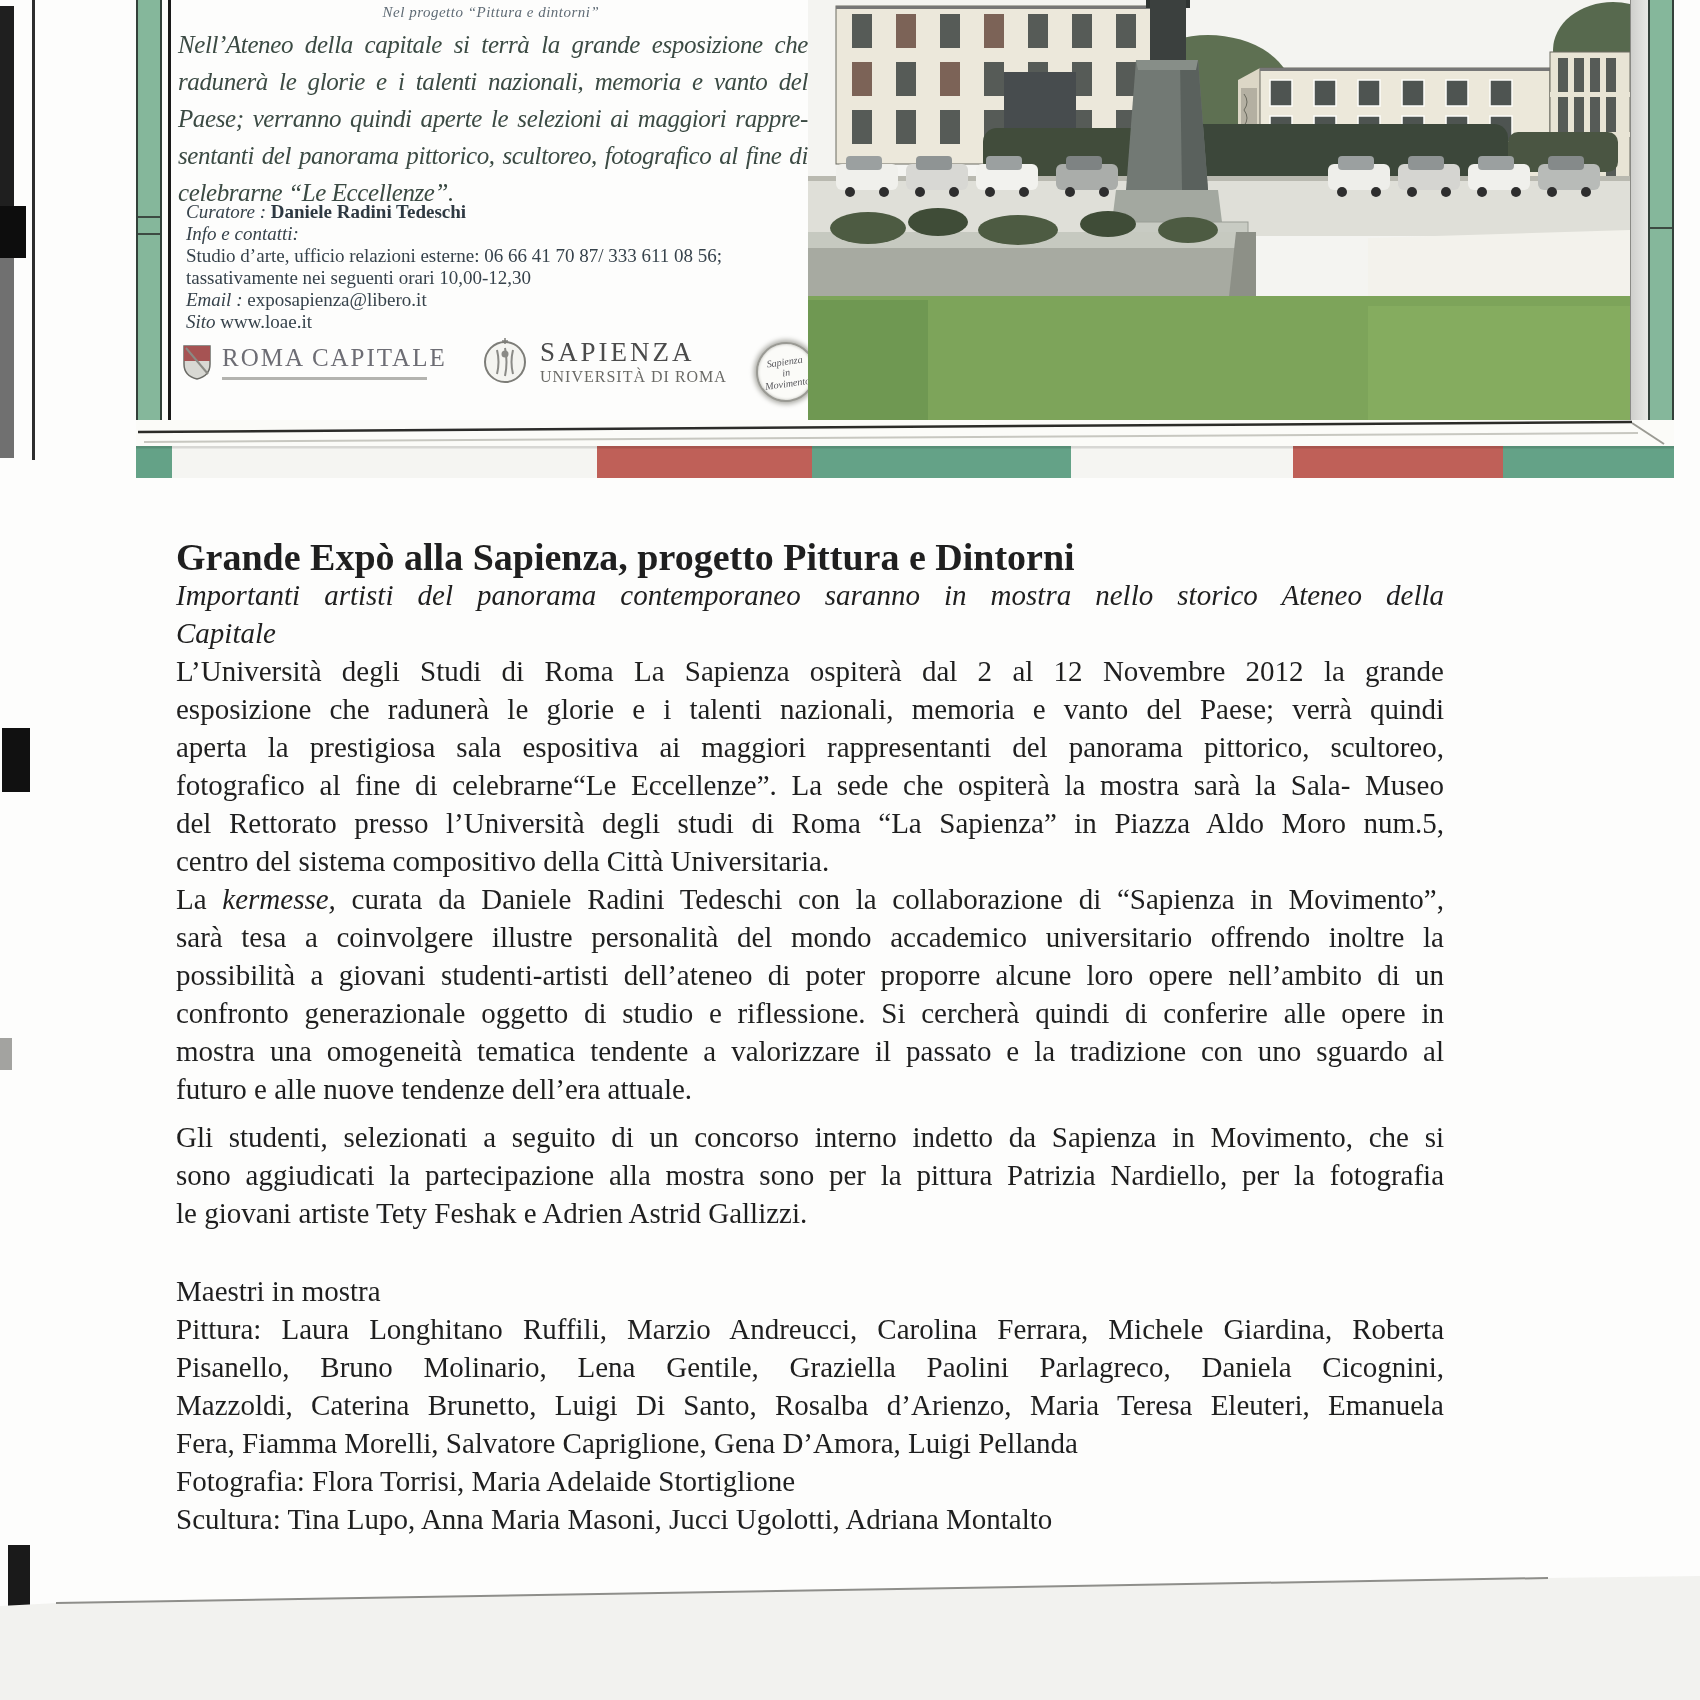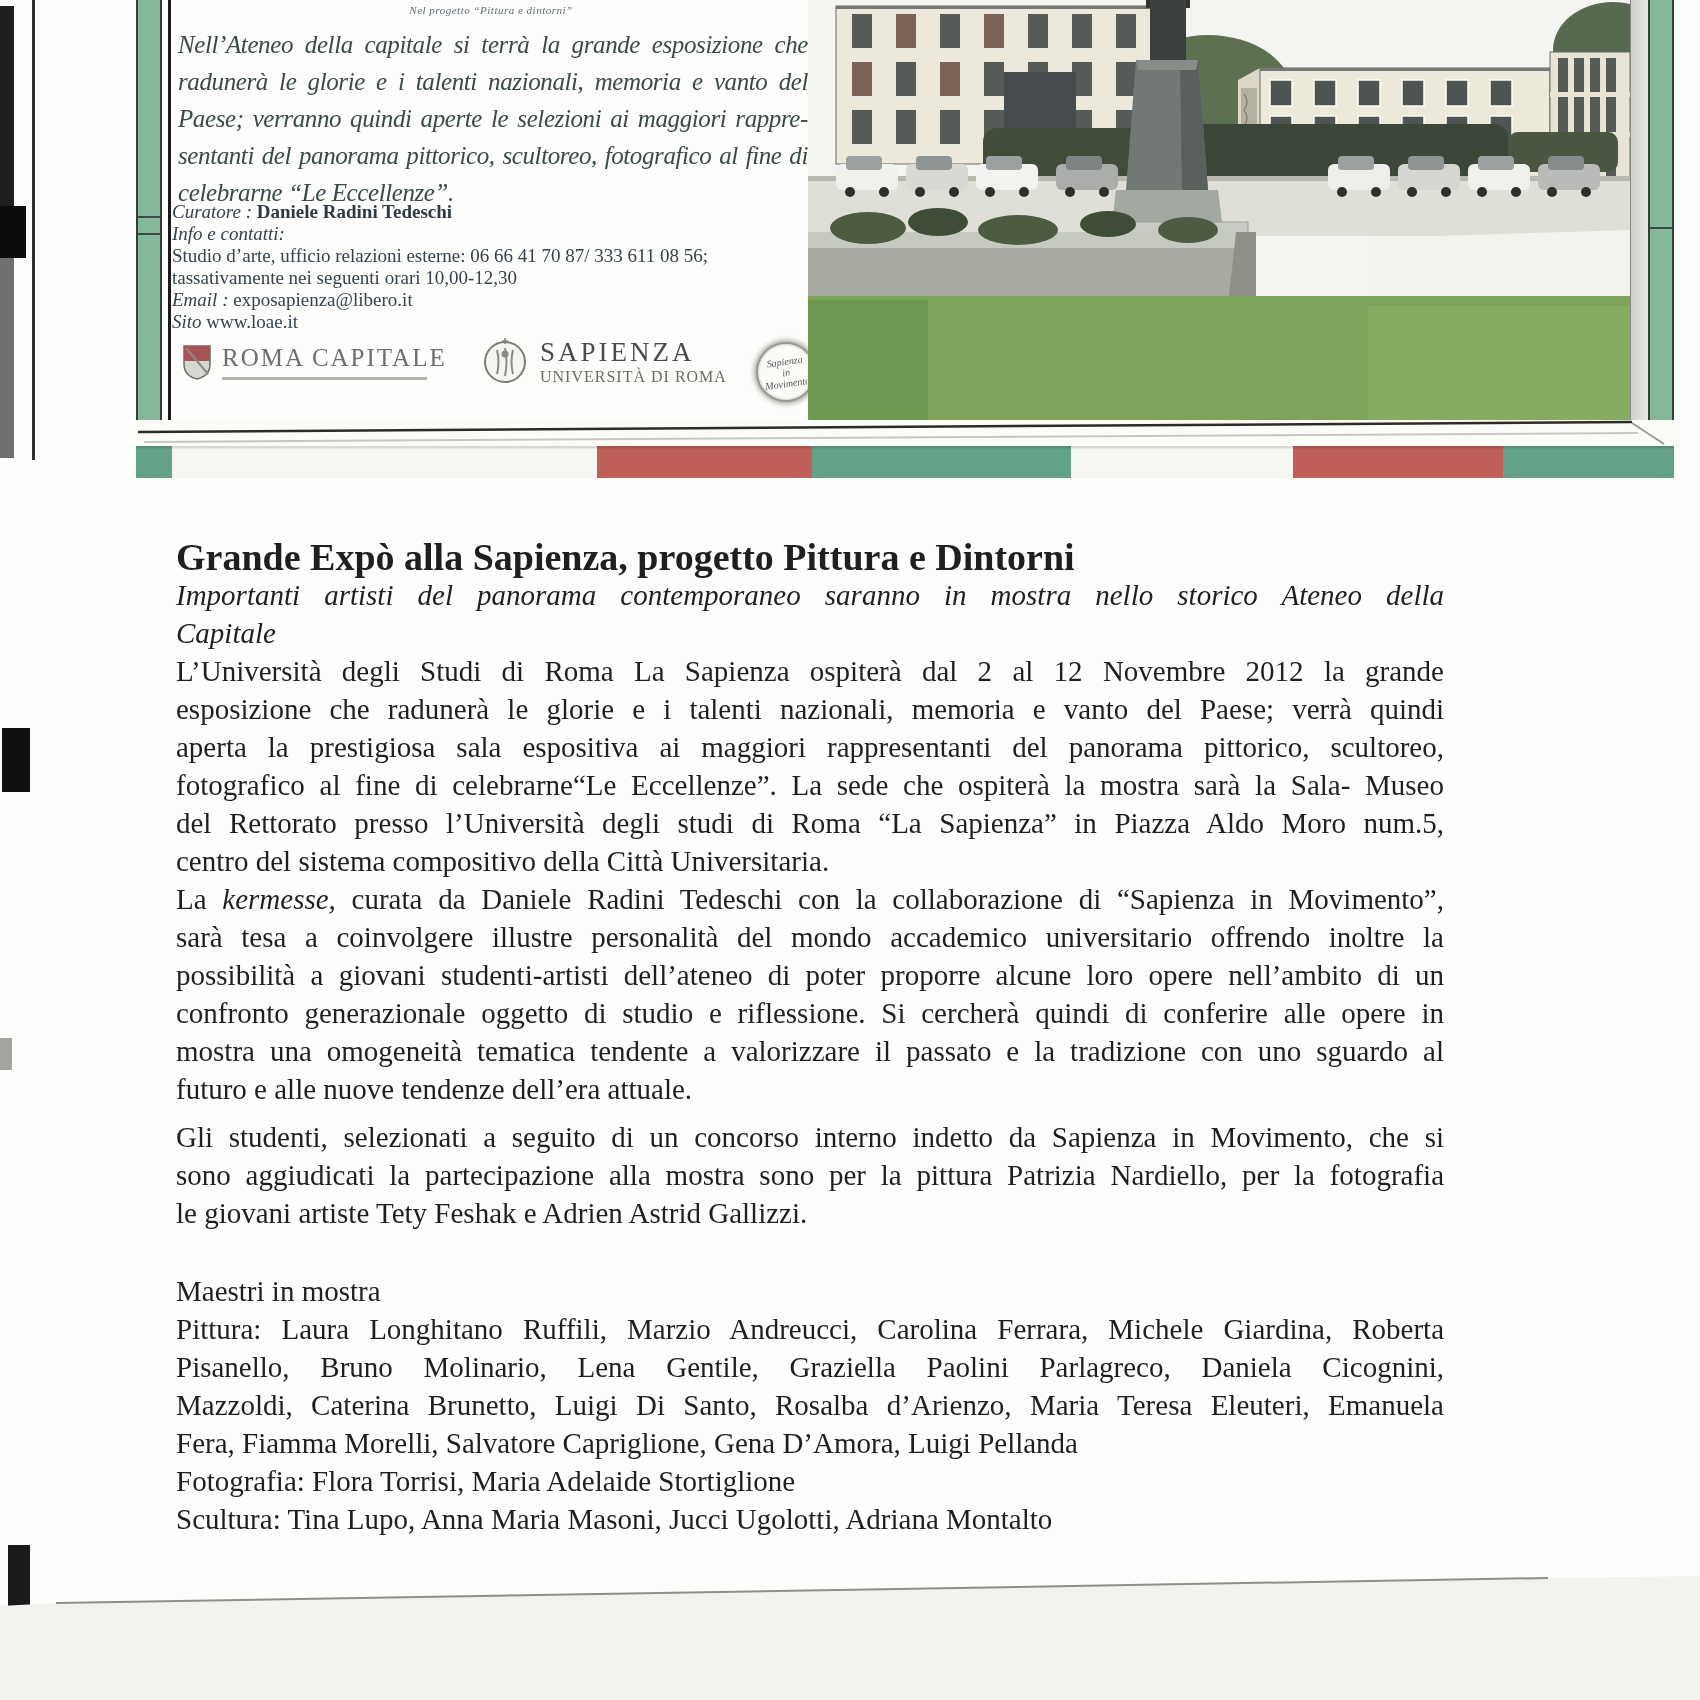--- a/index.html
+++ b/index.html
@@ -23,32 +23,32 @@
   
   #flyer{left:136px;top:0;width:1538px;height:478px;}
   .green-bar{background:#85b79b;border-left:2px solid #33413a;border-right:2px solid #33413a;box-sizing:border-box;}
   #flyer-left-bar{left:0;top:0;width:26px;height:440px;}
   #flyer-right-bar{left:1512px;top:0;width:26px;height:443px;}
   .bar-seam{left:0;width:100%;height:2px;background:#3c4a42;}
   #flyer-inner-border{left:32px;top:0;width:3px;height:426px;background:#1a1a1a;}
 
   #flyer-project-line{
     left:42px;top:4px;width:626px;text-align:center;
-    font-size:11px;font-style:italic;color:#5f6b75;letter-spacing:.5px;
+    font-size:15px;font-style:italic;color:#5f6b75;letter-spacing:.5px;
   }
   #flyer-intro{
     left:42px;top:26px;width:630px;
     font-size:25px;font-style:italic;color:#3b4a43;letter-spacing:-0.4px;
     line-height:37px;
   }
   #flyer-intro > div{white-space:nowrap;text-align:justify;text-align-last:justify;}
   #flyer-intro > div:last-child{text-align-last:left;}
 
   #flyer-contacts{
-    left:36px;top:201px;width:650px;
+    left:50px;top:201px;width:650px;
     font-size:19px;line-height:22px;color:#36424b;
   }
   #flyer-contacts div{white-space:nowrap;}
   .lbl{font-style:italic;}
   .curname{font-weight:bold;color:#2e3942;}
 
   
   #logo-roma{left:46px;top:344px;display:flex;align-items:flex-start;gap:10px;}
   .roma-text{font-size:25px;letter-spacing:2px;color:#6d6d74;line-height:28px;}
   .roma-subbar{width:205px;height:3px;background:#b3b3af;margin-top:5px;}

